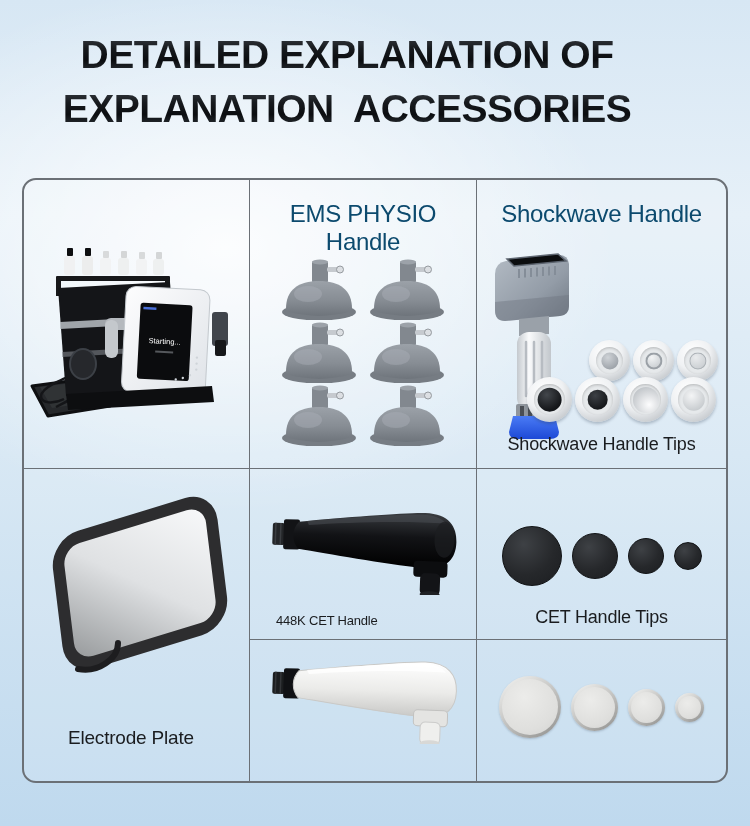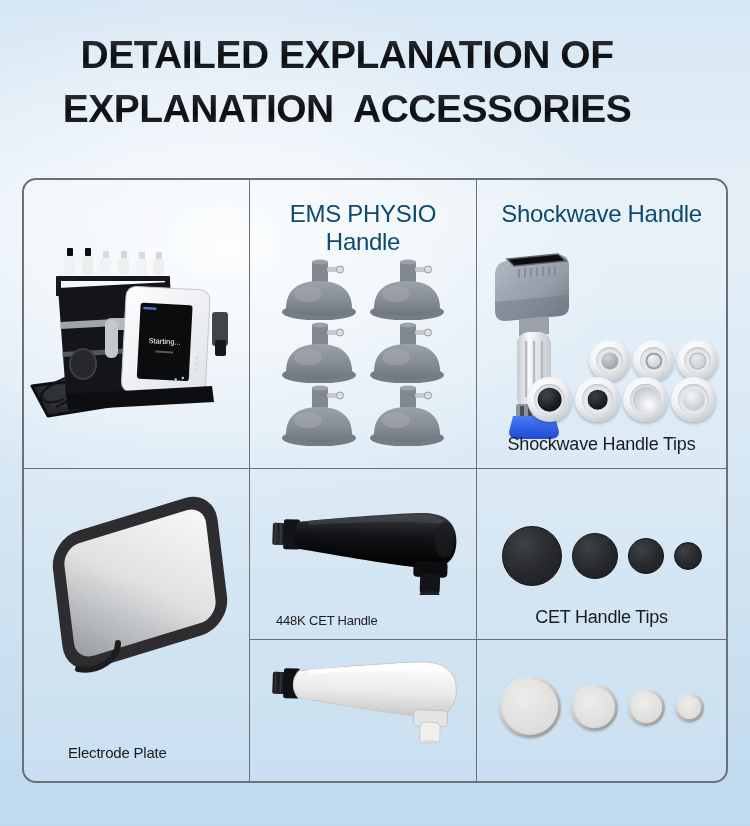--- a/index.html
+++ b/index.html
@@ -55,21 +55,21 @@
   .core-gray{background:radial-gradient(circle at 38% 30%,#cfd3d7,#8d939a);}
   .core-ring{background:radial-gradient(circle at 38% 30%,#f2f4f5,#b9bec3);box-shadow:inset 0 0 0 2px #9aa0a6;}
   .core-dot{background:radial-gradient(circle at 38% 30%,#e9ebed,#c0c5c9);box-shadow:inset 0 0 0 1px #aab0b5;}
   .core-black-big{width:55%!important;height:55%!important;background:radial-gradient(circle at 38% 30%,#43474c,#141619 70%);}
   .core-black{width:46%!important;height:46%!important;background:radial-gradient(circle at 38% 30%,#3c4045,#17191c 70%);}
   .core-concave{width:58%!important;height:58%!important;background:radial-gradient(circle at 62% 68%,#fdfdfe,#c3c7cb 75%,#9fa4a9);}
   .core-dome{width:50%!important;height:50%!important;background:radial-gradient(circle at 40% 32%,#f4f5f6,#b9bec2);}
   .shock-tips-label{bottom:13px;}
   
   .plate-svg{position:absolute;left:12px;top:22px;width:205px;height:210px;}
-  .electrode-label{left:44px;bottom:20px;font-size:15px;}
+  .electrode-label{left:44px;bottom:32px;font-size:19px;}
   
   .handle-svg{position:absolute;left:16px;top:40px;width:200px;height:86px;}
   .ret .handle-svg{top:18px;}
   .handle-label{left:26px;bottom:11px;font-size:13px;}
   
   .circle-row{position:absolute;left:0;right:0;display:flex;justify-content:center;align-items:center;}
   .cet-row{top:49px;height:76px;gap:10px;}
   .cet-circle{border-radius:50%;border:1px solid #101214;
     background:radial-gradient(circle at 36% 30%,#3e4145,#26282b 55%,#1b1d20 100%);}
   .cet-circle.c1{width:58px;height:58px;}

